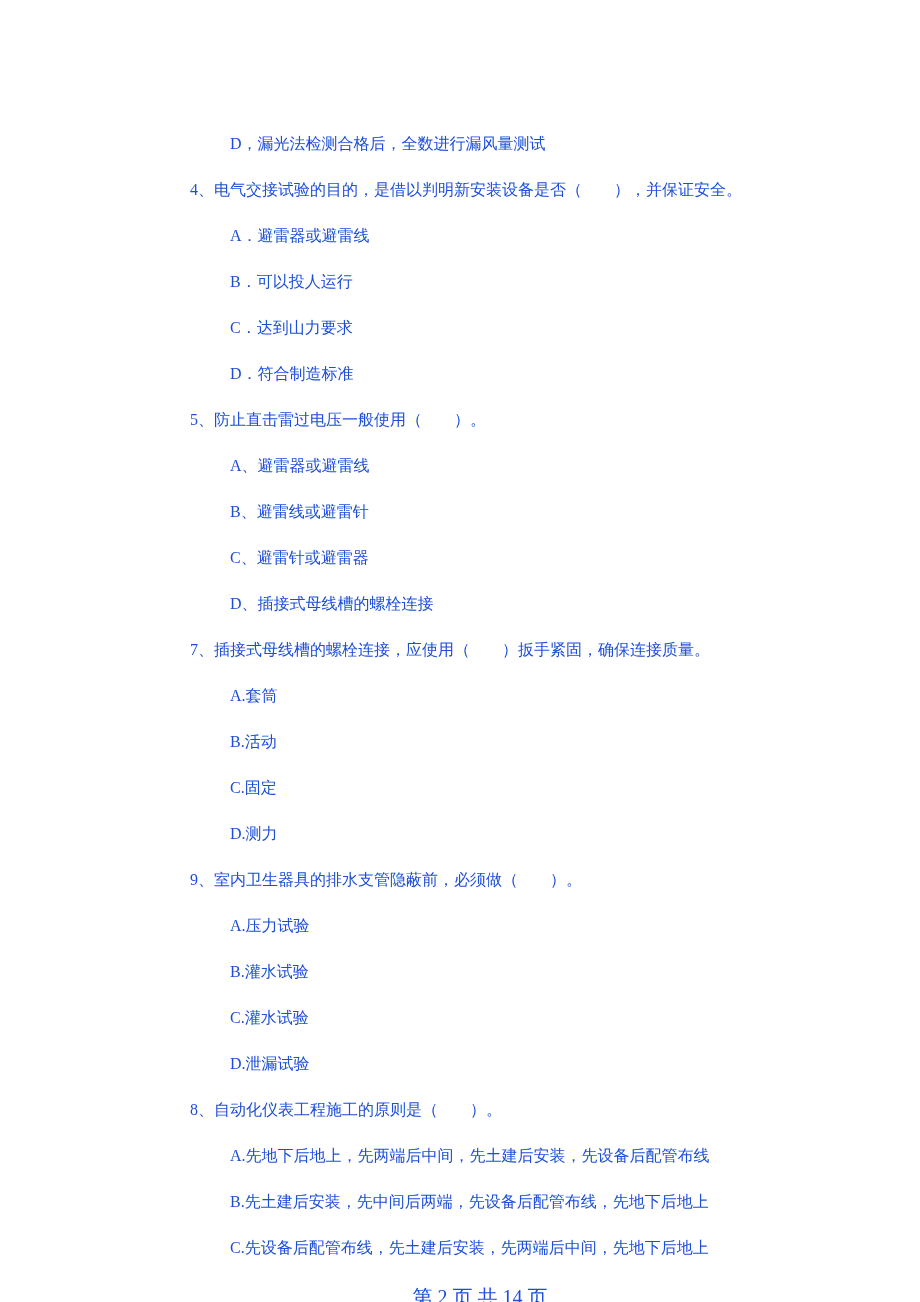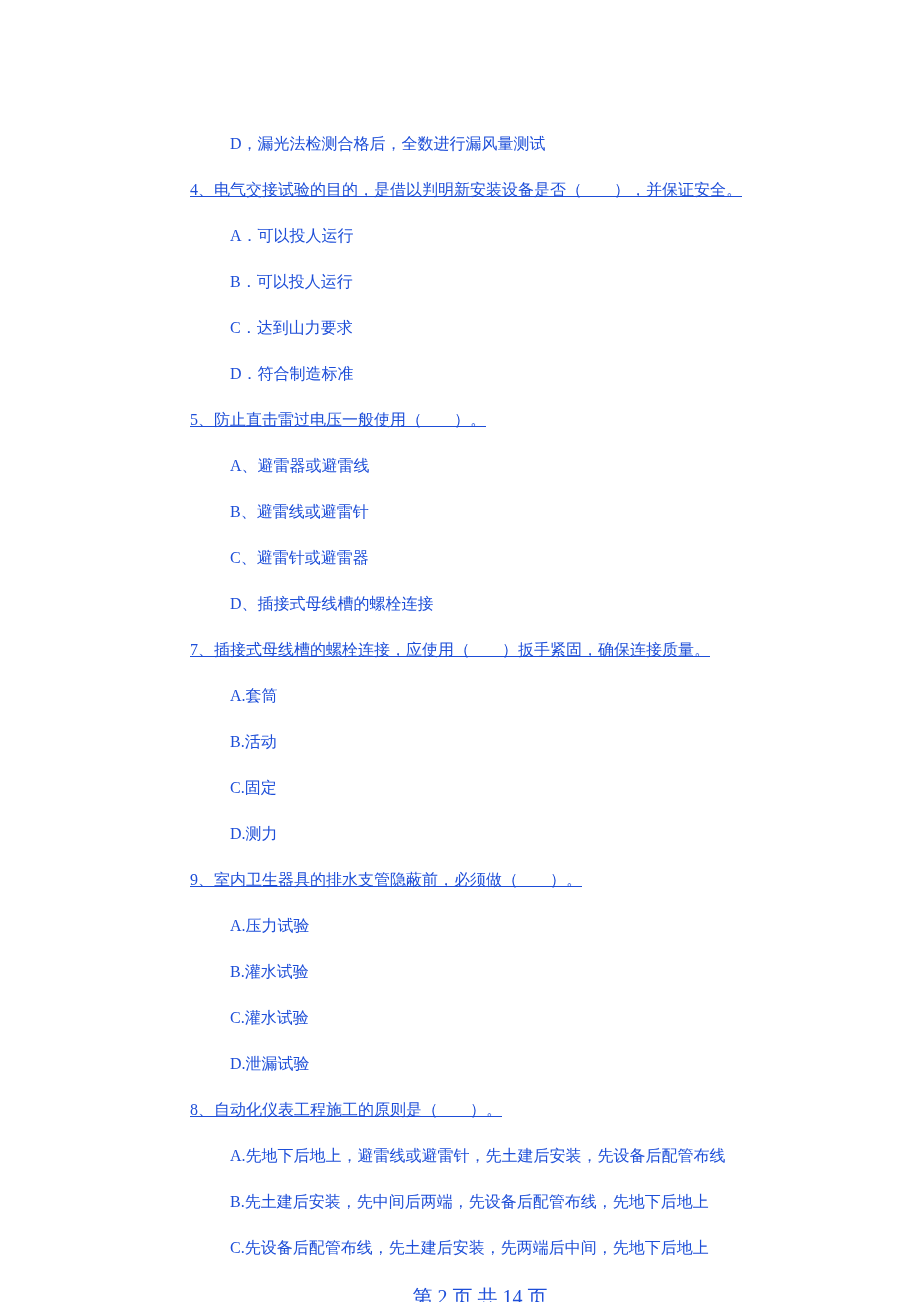--- a/index.html
+++ b/index.html
@@ -15,37 +15,36 @@
     padding: 110px 150px 0 190px;
     font-size: 16px;
     color: #1d4ed8;
     line-height: 1.5;
   }
   .option {
     margin: 22px 0 22px 40px;
   }
   .question {
     margin: 22px 0;
-    text-decoration: underline;
   }
   .footer {
     text-align: center;
     font-size: 20px;
     margin-top: 18px;
   }
 </style>
 </head>
 <body>
 
 <div class="page">
 
   <div class="option">D，漏光法检测合格后，全数进行漏风量测试</div>
 
   <div class="question">4、电气交接试验的目的，是借以判明新安装设备是否（　　），并保证安全。</div>
-  <div class="option">A．可以投人运行</div>
+  <div class="option">A．避雷器或避雷线</div>
   <div class="option">B．可以投人运行</div>
   <div class="option">C．达到山力要求</div>
   <div class="option">D．符合制造标准</div>
 
   <div class="question">5、防止直击雷过电压一般使用（　　）。</div>
   <div class="option">A、避雷器或避雷线</div>
   <div class="option">B、避雷线或避雷针</div>
   <div class="option">C、避雷针或避雷器</div>
   <div class="option">D、插接式母线槽的螺栓连接</div>
 
@@ -55,18 +54,18 @@
   <div class="option">C.固定</div>
   <div class="option">D.测力</div>
 
   <div class="question">9、室内卫生器具的排水支管隐蔽前，必须做（　　）。</div>
   <div class="option">A.压力试验</div>
   <div class="option">B.灌水试验</div>
   <div class="option">C.灌水试验</div>
   <div class="option">D.泄漏试验</div>
 
   <div class="question">8、自动化仪表工程施工的原则是（　　）。</div>
-  <div class="option">A.先地下后地上，避雷线或避雷针，先土建后安装，先设备后配管布线</div>
+  <div class="option">A.先地下后地上，先两端后中间，先土建后安装，先设备后配管布线</div>
   <div class="option">B.先土建后安装，先中间后两端，先设备后配管布线，先地下后地上</div>
   <div class="option">C.先设备后配管布线，先土建后安装，先两端后中间，先地下后地上</div>
 
   <div class="footer">第 2 页 共 14 页</div>
 </div>
 
 </body></html>

